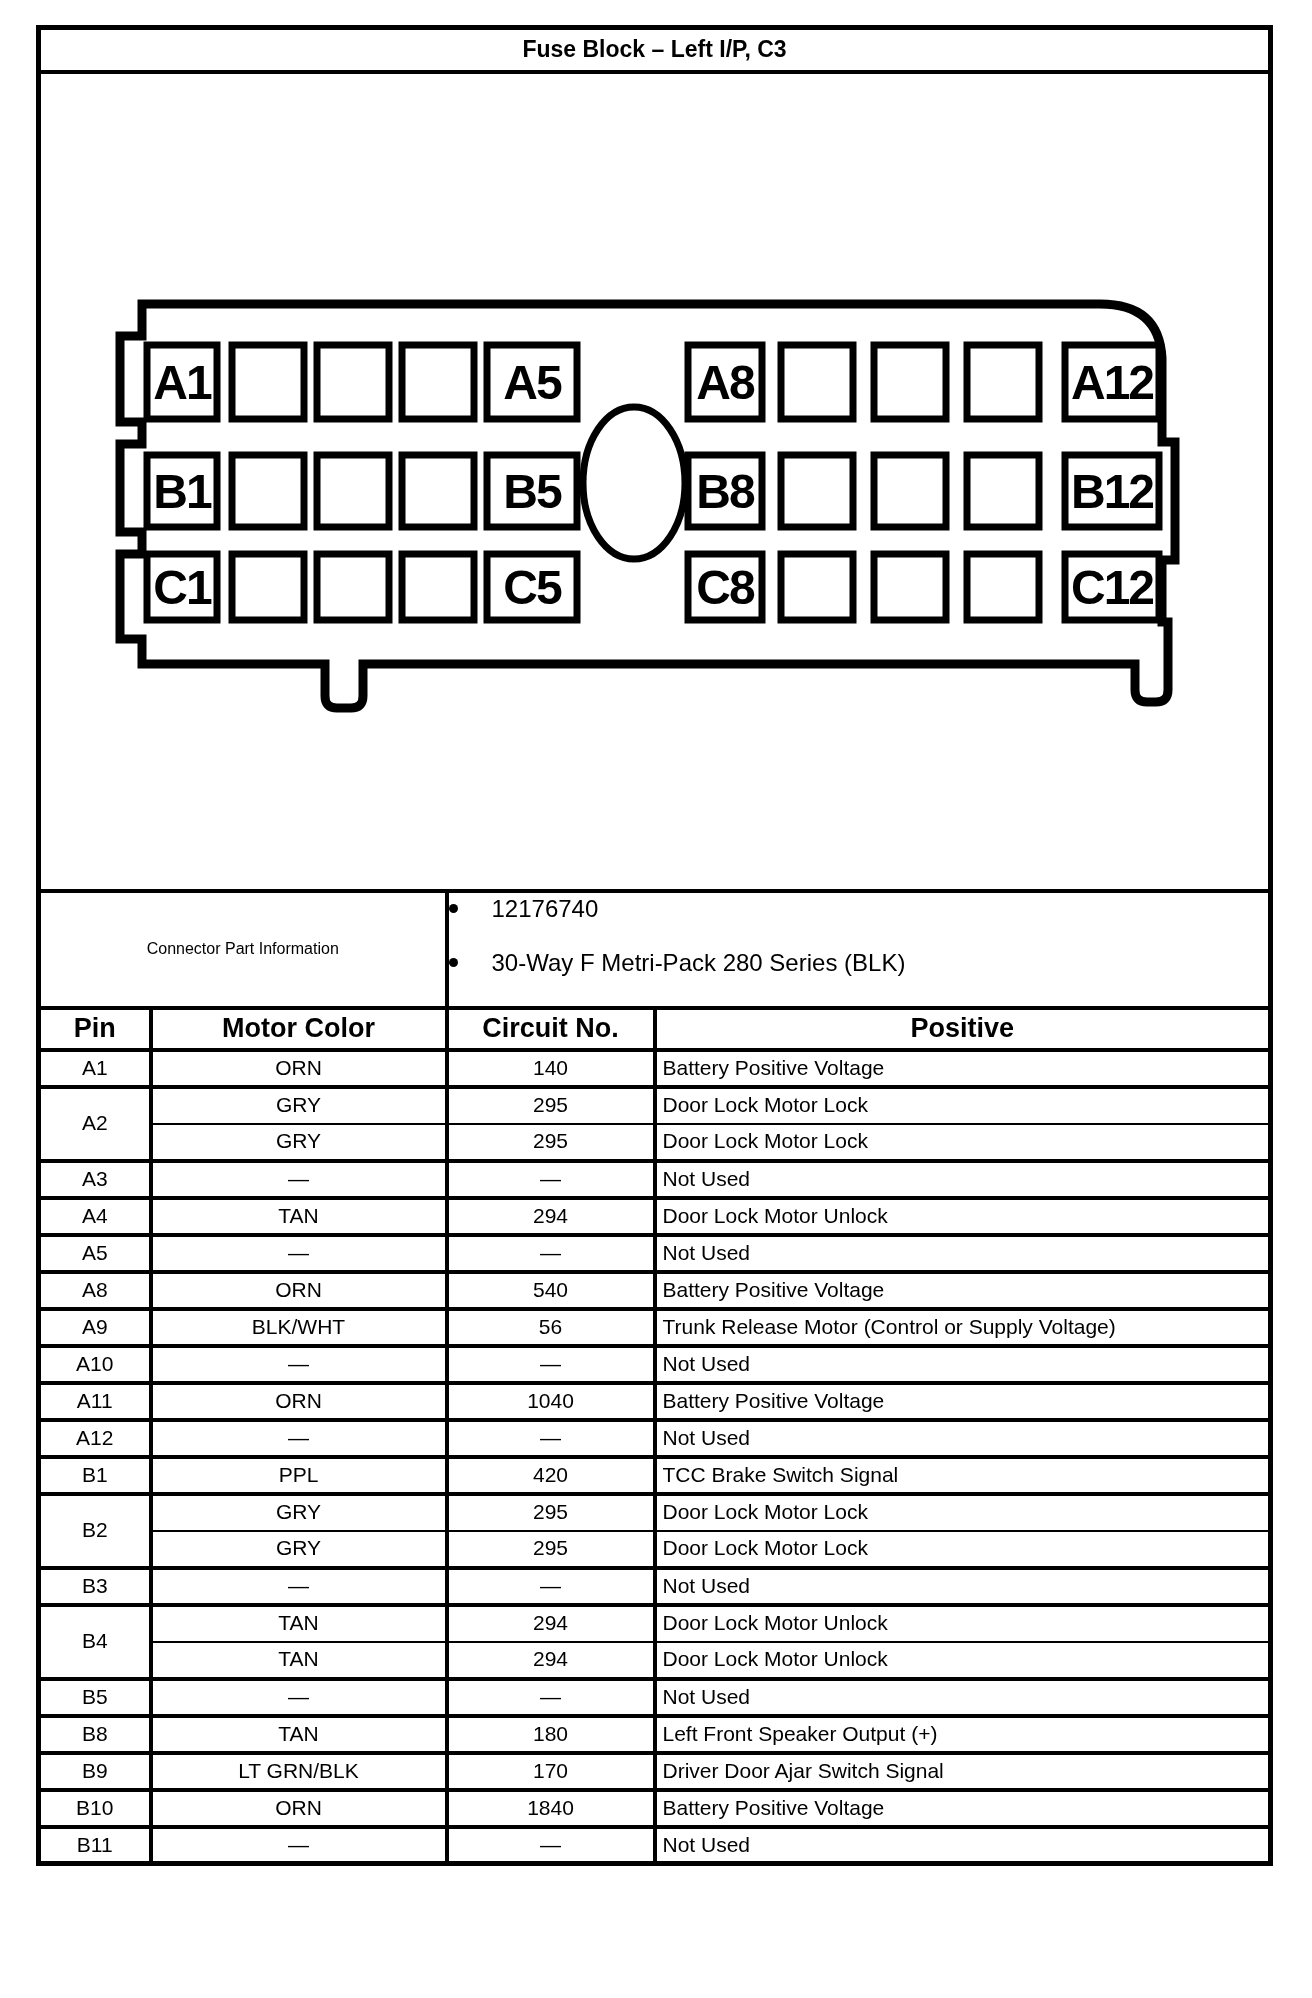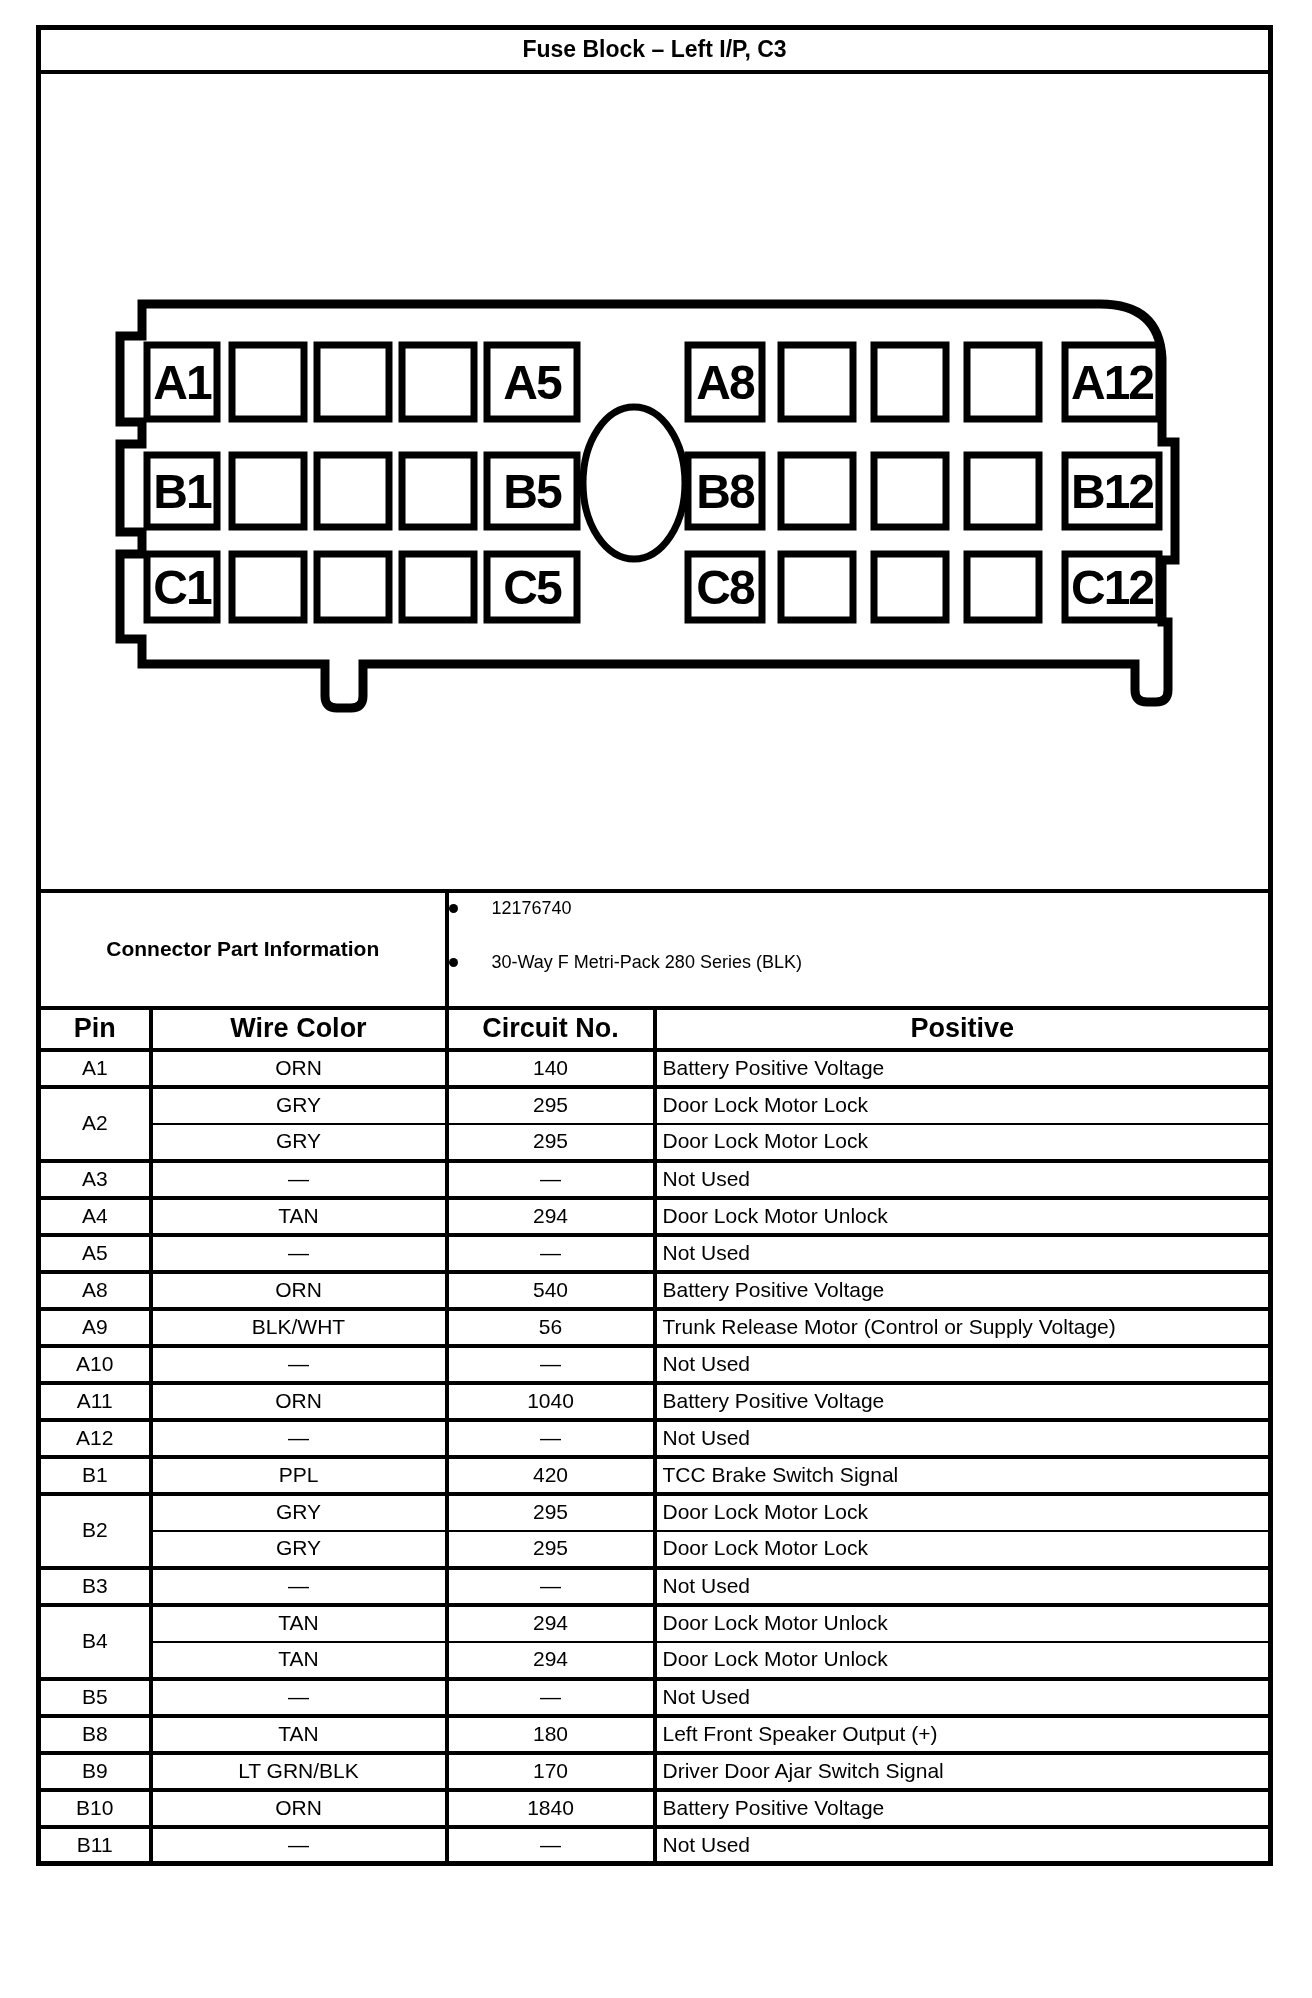--- a/index.html
+++ b/index.html
@@ -30,27 +30,27 @@
     font-size: 23px;
   }
 
   td.diagram-cell { height: 819px; vertical-align: top; }
   .diagram-wrap { padding: 218px 0 0 74px; }
 
   td.info-label-cell {
     height: 117px;
     text-align: center;
     vertical-align: middle;
-    font-weight: bold;
-    font-size: 21px;
+    font-weight: normal;
+    font-size: 16px;
   }
   td.info-items-cell {
     vertical-align: top;
     padding: 16px 0 0 56px;
-    font-size: 18px;
+    font-size: 24px;
   }
   .bullet-item { display: flex; align-items: center; height: 32px; margin-bottom: 22px; }
   .dot {
     width: 9px; height: 9px; border-radius: 50%;
     background: #000; display: inline-block;
     margin-right: 34px; flex: 0 0 auto;
   }
 
   tr.head-row td {
     height: 42px;
@@ -152,21 +152,21 @@
               <span>12176740</span>
             </div>
             <div class="bullet-item">
               <span class="dot"></span>
               <span>30-Way F Metri-Pack 280 Series (BLK)</span>
             </div>
           </td>
       </tr>
       <tr class="head-row" id="head-row">
           <td>Pin</td>
-          <td>Wire Color</td>
+          <td>Motor Color</td>
           <td>Circuit No.</td>
           <td>Positive</td>
         </tr>
     </tbody>
     <tbody class="pin-body" id="pin-rows">
         <tr>
           <td rowspan="1">A1</td>
           <td>ORN</td>
           <td>140</td>
           <td class="fn">Battery Positive Voltage</td>

